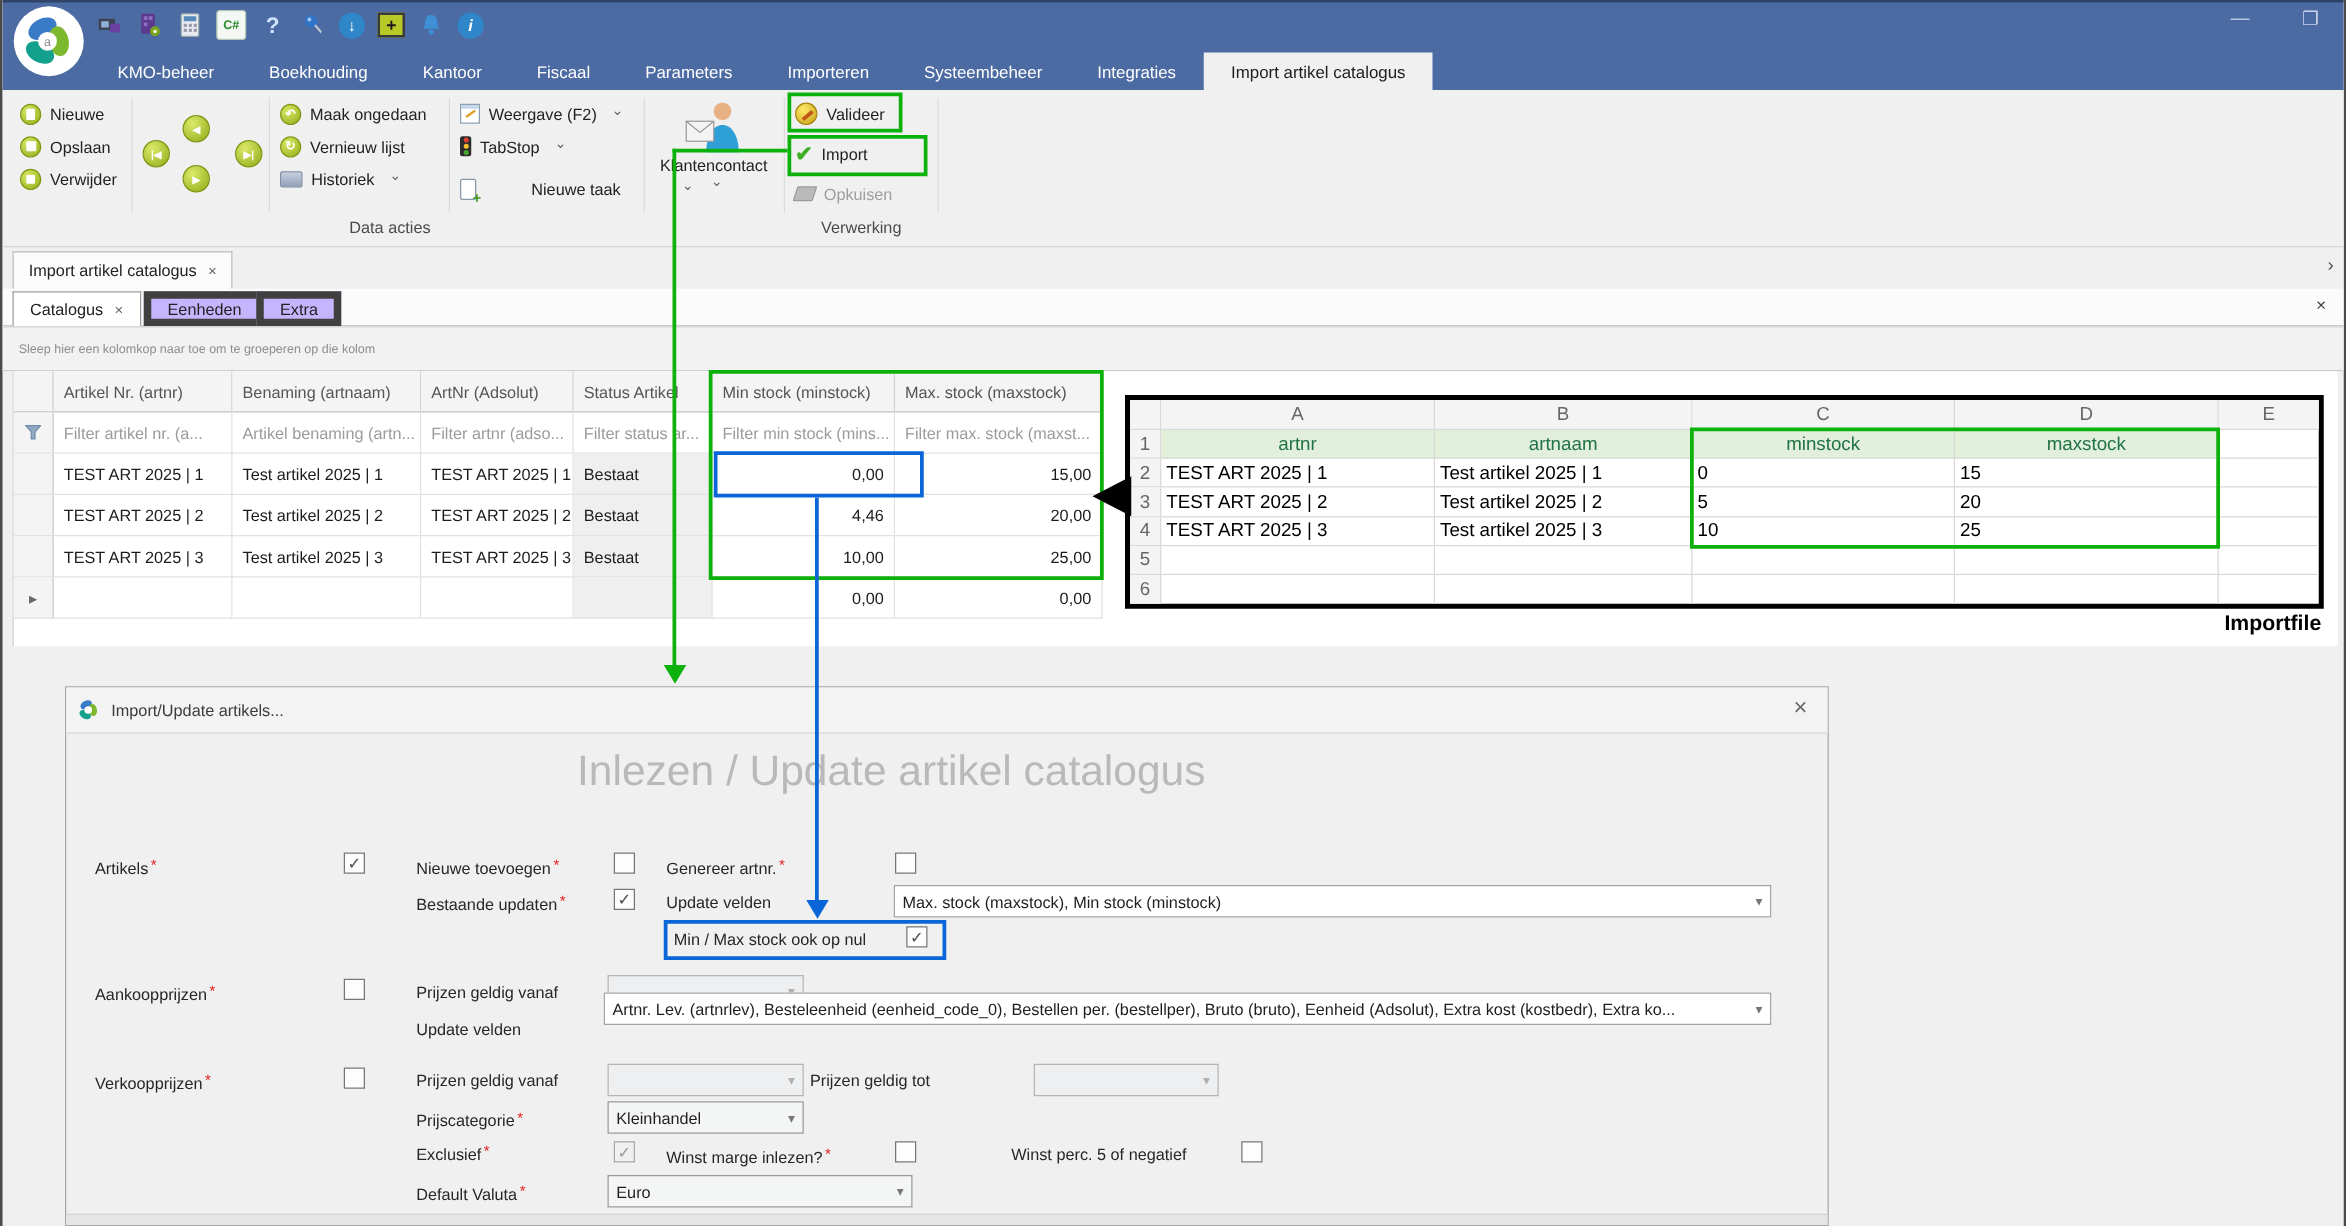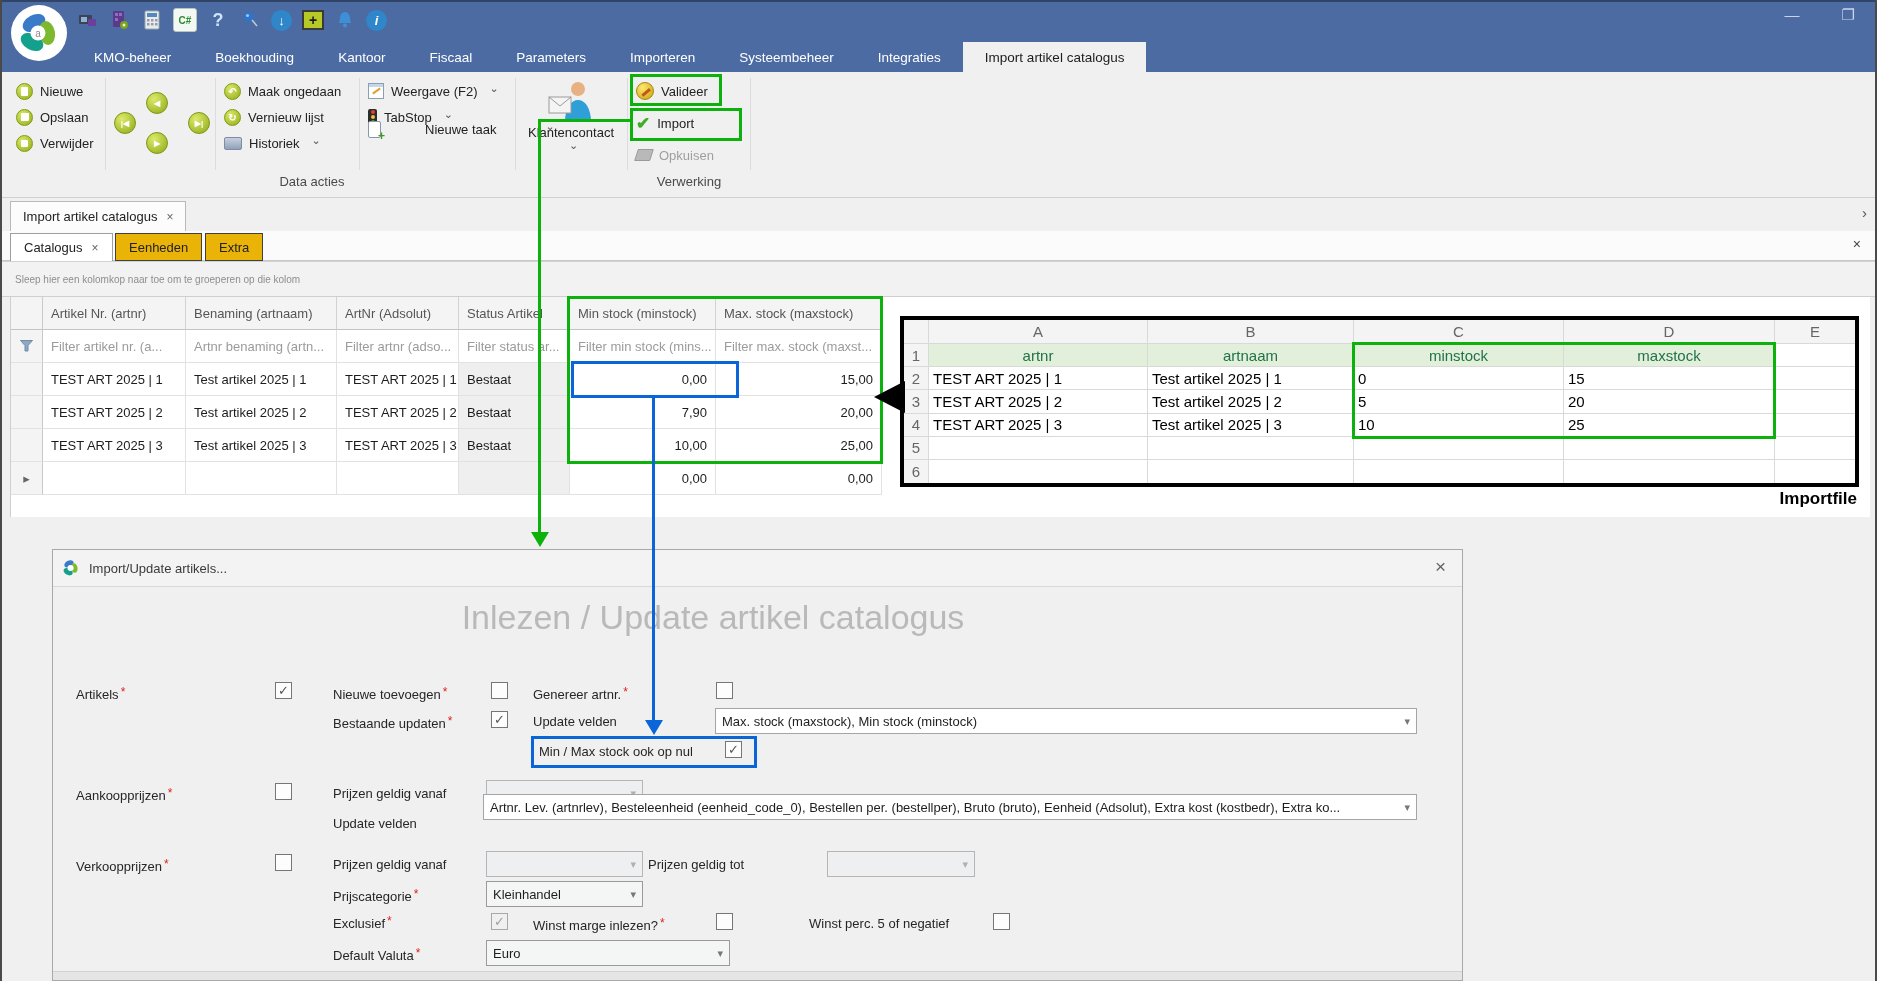--- a/index.html
+++ b/index.html
@@ -52,21 +52,21 @@
 
   
   .doctabs{left:0;top:198px;width:100%;height:33px;background:#f0f0f0;}
   .doctab{position:absolute;left:8px;top:3px;height:30px;background:#fcfcfc;border:1px solid #b9b9b9;border-bottom:none;
     display:flex;align-items:center;padding:0 12px;font-size:13px;color:#222;gap:9px;box-sizing:border-box;}
   .tabx{color:#666;font-size:12px;}
   .subtabs{left:0;top:231px;width:100%;height:30px;background:#fbfbfb;border-bottom:1px solid #c8c8c8;box-sizing:border-box;}
   .subtab{position:absolute;top:2px;height:28px;display:flex;align-items:center;padding:0 13px;font-size:13px;color:#222;
     gap:9px;box-sizing:border-box;}
   .subtab.active{background:#fff;border:1px solid #9f9f9f;border-bottom:none;}
-  .subtab.idle{background:#eab308;border:1px solid #404040;}
+  .subtab.idle{background:#c4b5fd;border:6px solid #404040;}
 
   
   .groupbar{left:0;top:261px;width:100%;height:36px;background:#f2f2f2;border-top:1px solid #d2d2d2;border-bottom:1px solid #cfcfcf;
     display:flex;align-items:center;box-sizing:border-box;}
   .groupbar span{margin-left:13px;font-size:10px;color:#8e8e8e;}
 
   
   .gridwrap{left:8px;top:297px;width:1860px;height:220px;background:#fff;border-left:1px solid #cfcfcf;box-sizing:border-box;z-index:4;}
   .grow{display:flex;height:33px;box-sizing:border-box;}
   .gcell{box-sizing:border-box;border-right:1px solid #e2e2e2;border-bottom:1px solid #e2e2e2;
@@ -257,21 +257,21 @@
     <span>Weergave (F2)</span>
   </div>
   <div class="rbtn chev" style="left:366px;top:106px;">
     <span class="i-tabstop">
         <i style="background:#e04030;"></i>
         <i style="background:#f2c030;"></i>
         <i style="background:#48a828;"></i>
       </span>
     <span>TabStop</span>
   </div>
-  <div class="rbtn chev" style="left:366px;top:118px;gap:44px;">
+  <div class="rbtn chev" style="left:366px;top:140px;gap:44px;">
     <span class="i-taak"></span>
     <span>Nieuwe taak</span>
   </div>
 
   <div class="bigbtn" style="left:515px;top:80px;width:108px;">
     <svg width="48" height="42">
       <circle cx="31" cy="9" r="7" fill="#e8b184"></circle>
       <path d="M18 42 C18 28 24 20 31 20 C38 20 44 28 44 42 Z" fill="#2f9fd8"></path>
       <rect x="2" y="17" width="22" height="16" fill="#f4f4f4" stroke="#9a9a9a"></rect>
       <path d="M2 17 L13 26 L24 17" fill="none" stroke="#9a9a9a"></path>
@@ -332,42 +332,42 @@
       <div class="gcell" style="width:146px;">Min stock (minstock)</div>
       <div class="gcell" style="width:166px;">Max. stock (maxstock)</div>
     </div>
     <div class="grow gfilter">
       <div class="gcell rowhdr" style="width:32px;">
         <svg class="funnel" viewBox="0 0 13 12">
             <path d="M0.5 0.5 H12.5 L8 5.5 V11 L5 11 V5.5 Z" fill="#8fa8c4" stroke="#6f8cab"></path>
           </svg>
       </div>
       <div class="gcell" style="width:143px;">Filter artikel nr. (a...</div>
-      <div class="gcell" style="width:151px;">Artnr benaming (artn...</div>
+      <div class="gcell" style="width:151px;">Artikel benaming (artn...</div>
       <div class="gcell" style="width:122px;">Filter artnr (adso...</div>
       <div class="gcell" style="width:111px;">Filter status ar...</div>
       <div class="gcell" style="width:146px;">Filter min stock (mins...</div>
       <div class="gcell" style="width:166px;">Filter max. stock (maxst...</div>
     </div>
     <div class="grow">
       <div class="gcell rowhdr" style="width:32px;"></div>
       <div class="gcell" style="width:143px;">TEST ART 2025 | 1</div>
       <div class="gcell" style="width:151px;">Test artikel 2025 | 1</div>
       <div class="gcell" style="width:122px;">TEST ART 2025 | 1</div>
       <div class="gcell statcell" style="width:111px;">Bestaat</div>
       <div class="gcell num" style="width:146px;">0,00</div>
       <div class="gcell num" style="width:166px;">15,00</div>
     </div>
     <div class="grow">
       <div class="gcell rowhdr" style="width:32px;"></div>
       <div class="gcell" style="width:143px;">TEST ART 2025 | 2</div>
       <div class="gcell" style="width:151px;">Test artikel 2025 | 2</div>
       <div class="gcell" style="width:122px;">TEST ART 2025 | 2</div>
       <div class="gcell statcell" style="width:111px;">Bestaat</div>
-      <div class="gcell num" style="width:146px;">7,90</div>
+      <div class="gcell num" style="width:146px;">4,46</div>
       <div class="gcell num" style="width:166px;">20,00</div>
     </div>
     <div class="grow">
       <div class="gcell rowhdr" style="width:32px;"></div>
       <div class="gcell" style="width:143px;">TEST ART 2025 | 3</div>
       <div class="gcell" style="width:151px;">Test artikel 2025 | 3</div>
       <div class="gcell" style="width:122px;">TEST ART 2025 | 3</div>
       <div class="gcell statcell" style="width:111px;">Bestaat</div>
       <div class="gcell num" style="width:146px;">10,00</div>
       <div class="gcell num" style="width:166px;">25,00</div>

